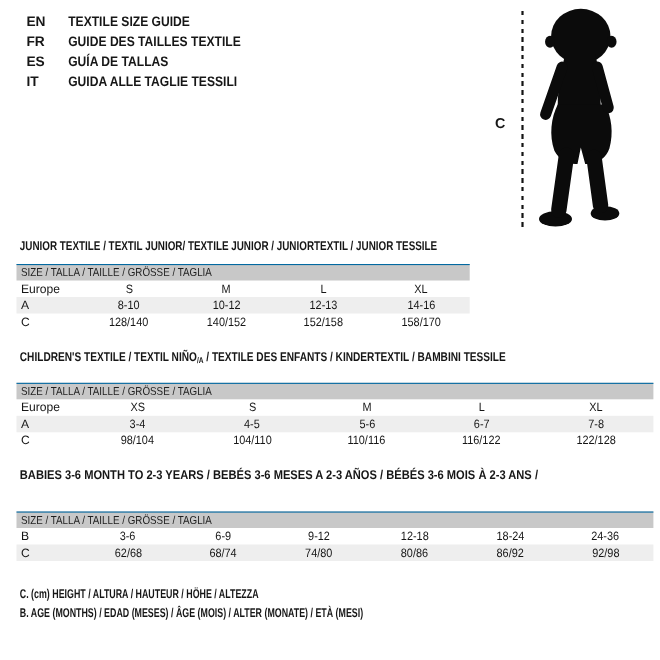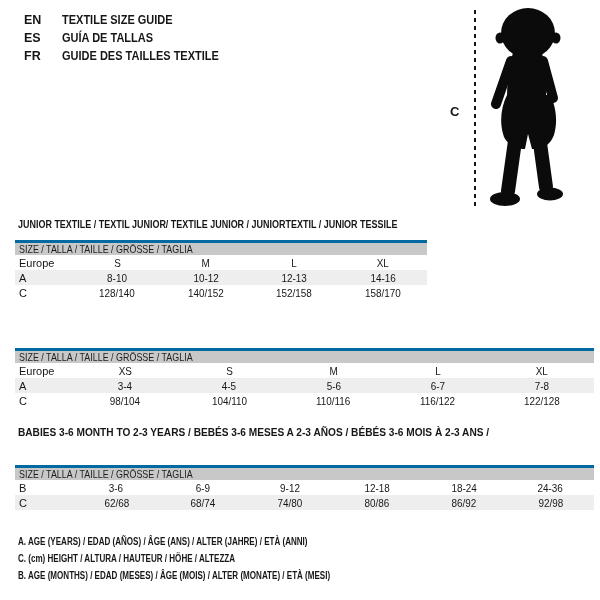--- a/index.html
+++ b/index.html
@@ -30,21 +30,21 @@
   .baby { position:absolute; left:483px; top:5px; }
 
   
   .sec-title { position:absolute; font-weight:700; font-size:11.5px; white-space:nowrap; }
   .sec-title .line { line-height:14.5px; }
   .sub-sm { font-size:7.5px; vertical-align:-2px; }
 
   
   .size-table { position:absolute; left:15px; }
   .size-bar {
-    height:15px; background:#c8c8c8; border-top:3px solid #0369a1; box-sizing:border-box;
+    height:15px; background:#c8c8c8; border-top:1px solid #0369a1; box-sizing:border-box;
     display:flex; align-items:center; padding-left:4px; font-size:10.5px; color:#1d1d1d;
   }
   .trow { display:flex; height:15px; align-items:center; font-size:11px; }
   .trow.alt { background:#eeeeee; }
   .tlabel { width:58px; padding-left:4px; box-sizing:border-box; }
   .tcell { flex:1; text-align:center; }
 
   
   .footnotes { position:absolute; left:18px; top:533px; font-weight:700; font-size:11.5px; }
   .footnotes .fline { line-height:17px; }
@@ -53,26 +53,30 @@
 <body>
 
 <div class="page">
 
   <div class="lang">
     <div class="lang-row">
       <span class="lang-code">EN</span>
       <span class="lang-label cx88">TEXTILE SIZE GUIDE</span>
     </div>
     <div class="lang-row">
+      <span class="lang-code">FR</span>
+      <span class="lang-label cx88">GUIDE DES TAILLES TEXTILE</span>
+    </div>
+    <div class="lang-row">
       <span class="lang-code">ES</span>
       <span class="lang-label cx88">GUÍA DE TALLAS</span>
     </div>
     <div class="lang-row">
-      <span class="lang-code">FR</span>
-      <span class="lang-label cx88">GUIDE DES TAILLES TEXTILE</span>
+      <span class="lang-code">IT</span>
+      <span class="lang-label cx88">GUIDA ALLE TAGLIE TESSILI</span>
     </div>
   </div>
 
   <div class="measure-line"></div>
   <div class="c-label">C</div>
   <svg class="baby" width="92" height="206" viewBox="0 0 92 206" aria-hidden="true">
     <g fill="#0b0b0b" stroke="none">
       <ellipse cx="45" cy="28" rx="27" ry="25"></ellipse>
       <ellipse cx="17" cy="33" rx="4.5" ry="5.5"></ellipse>
       <ellipse cx="73" cy="33" rx="4.5" ry="5.5"></ellipse>
@@ -112,20 +116,23 @@
     </div>
     <div class="trow">
       <span class="tlabel">C</span>
       <span class="tcell"><span class="cxc">128/140</span></span>
       <span class="tcell"><span class="cxc">140/152</span></span>
       <span class="tcell"><span class="cxc">152/158</span></span>
       <span class="tcell"><span class="cxc">158/170</span></span>
     </div>
   </div>
 
+  <div class="sec-title" style="left:18px; top:319px;">
+    <span class="cx80"><span>CHILDREN'S TEXTILE / TEXTIL NIÑO</span><span class="sub-sm">/A</span><span> / TEXTILE DES ENFANTS / KINDERTEXTIL / BAMBINI TESSILE</span></span>
+  </div>
   <div class="size-table" style="top:348px; width:579px;">
     <div class="size-bar">
       <span class="cx85">SIZE / TALLA / TAILLE / GRÖSSE / TAGLIA</span>
     </div>
     <div class="trow">
       <span class="tlabel">Europe</span>
       <span class="tcell"><span class="cxc">XS</span></span>
       <span class="tcell"><span class="cxc">S</span></span>
       <span class="tcell"><span class="cxc">M</span></span>
       <span class="tcell"><span class="cxc">L</span></span>
@@ -170,18 +177,17 @@
       <span class="tcell"><span class="cxc">62/68</span></span>
       <span class="tcell"><span class="cxc">68/74</span></span>
       <span class="tcell"><span class="cxc">74/80</span></span>
       <span class="tcell"><span class="cxc">80/86</span></span>
       <span class="tcell"><span class="cxc">86/92</span></span>
       <span class="tcell"><span class="cxc">92/98</span></span>
     </div>
   </div>
 
   <div class="footnotes">
-    <div class="fline"><span class="cx70">A. AGE (YEARS) / EDAD (AÑOS) / ÂGE (ANS) / ALTER (JAHRE) / ETÀ (ANNI)</span></div>
     <div class="fline"><span class="cx70">C. (cm) HEIGHT / ALTURA / HAUTEUR / HÖHE / ALTEZZA</span></div>
     <div class="fline"><span class="cx70">B. AGE (MONTHS) / EDAD (MESES) / ÂGE (MOIS) / ALTER (MONATE) / ETÀ (MESI)</span></div>
   </div>
 
 </div>
 
 </body></html>

